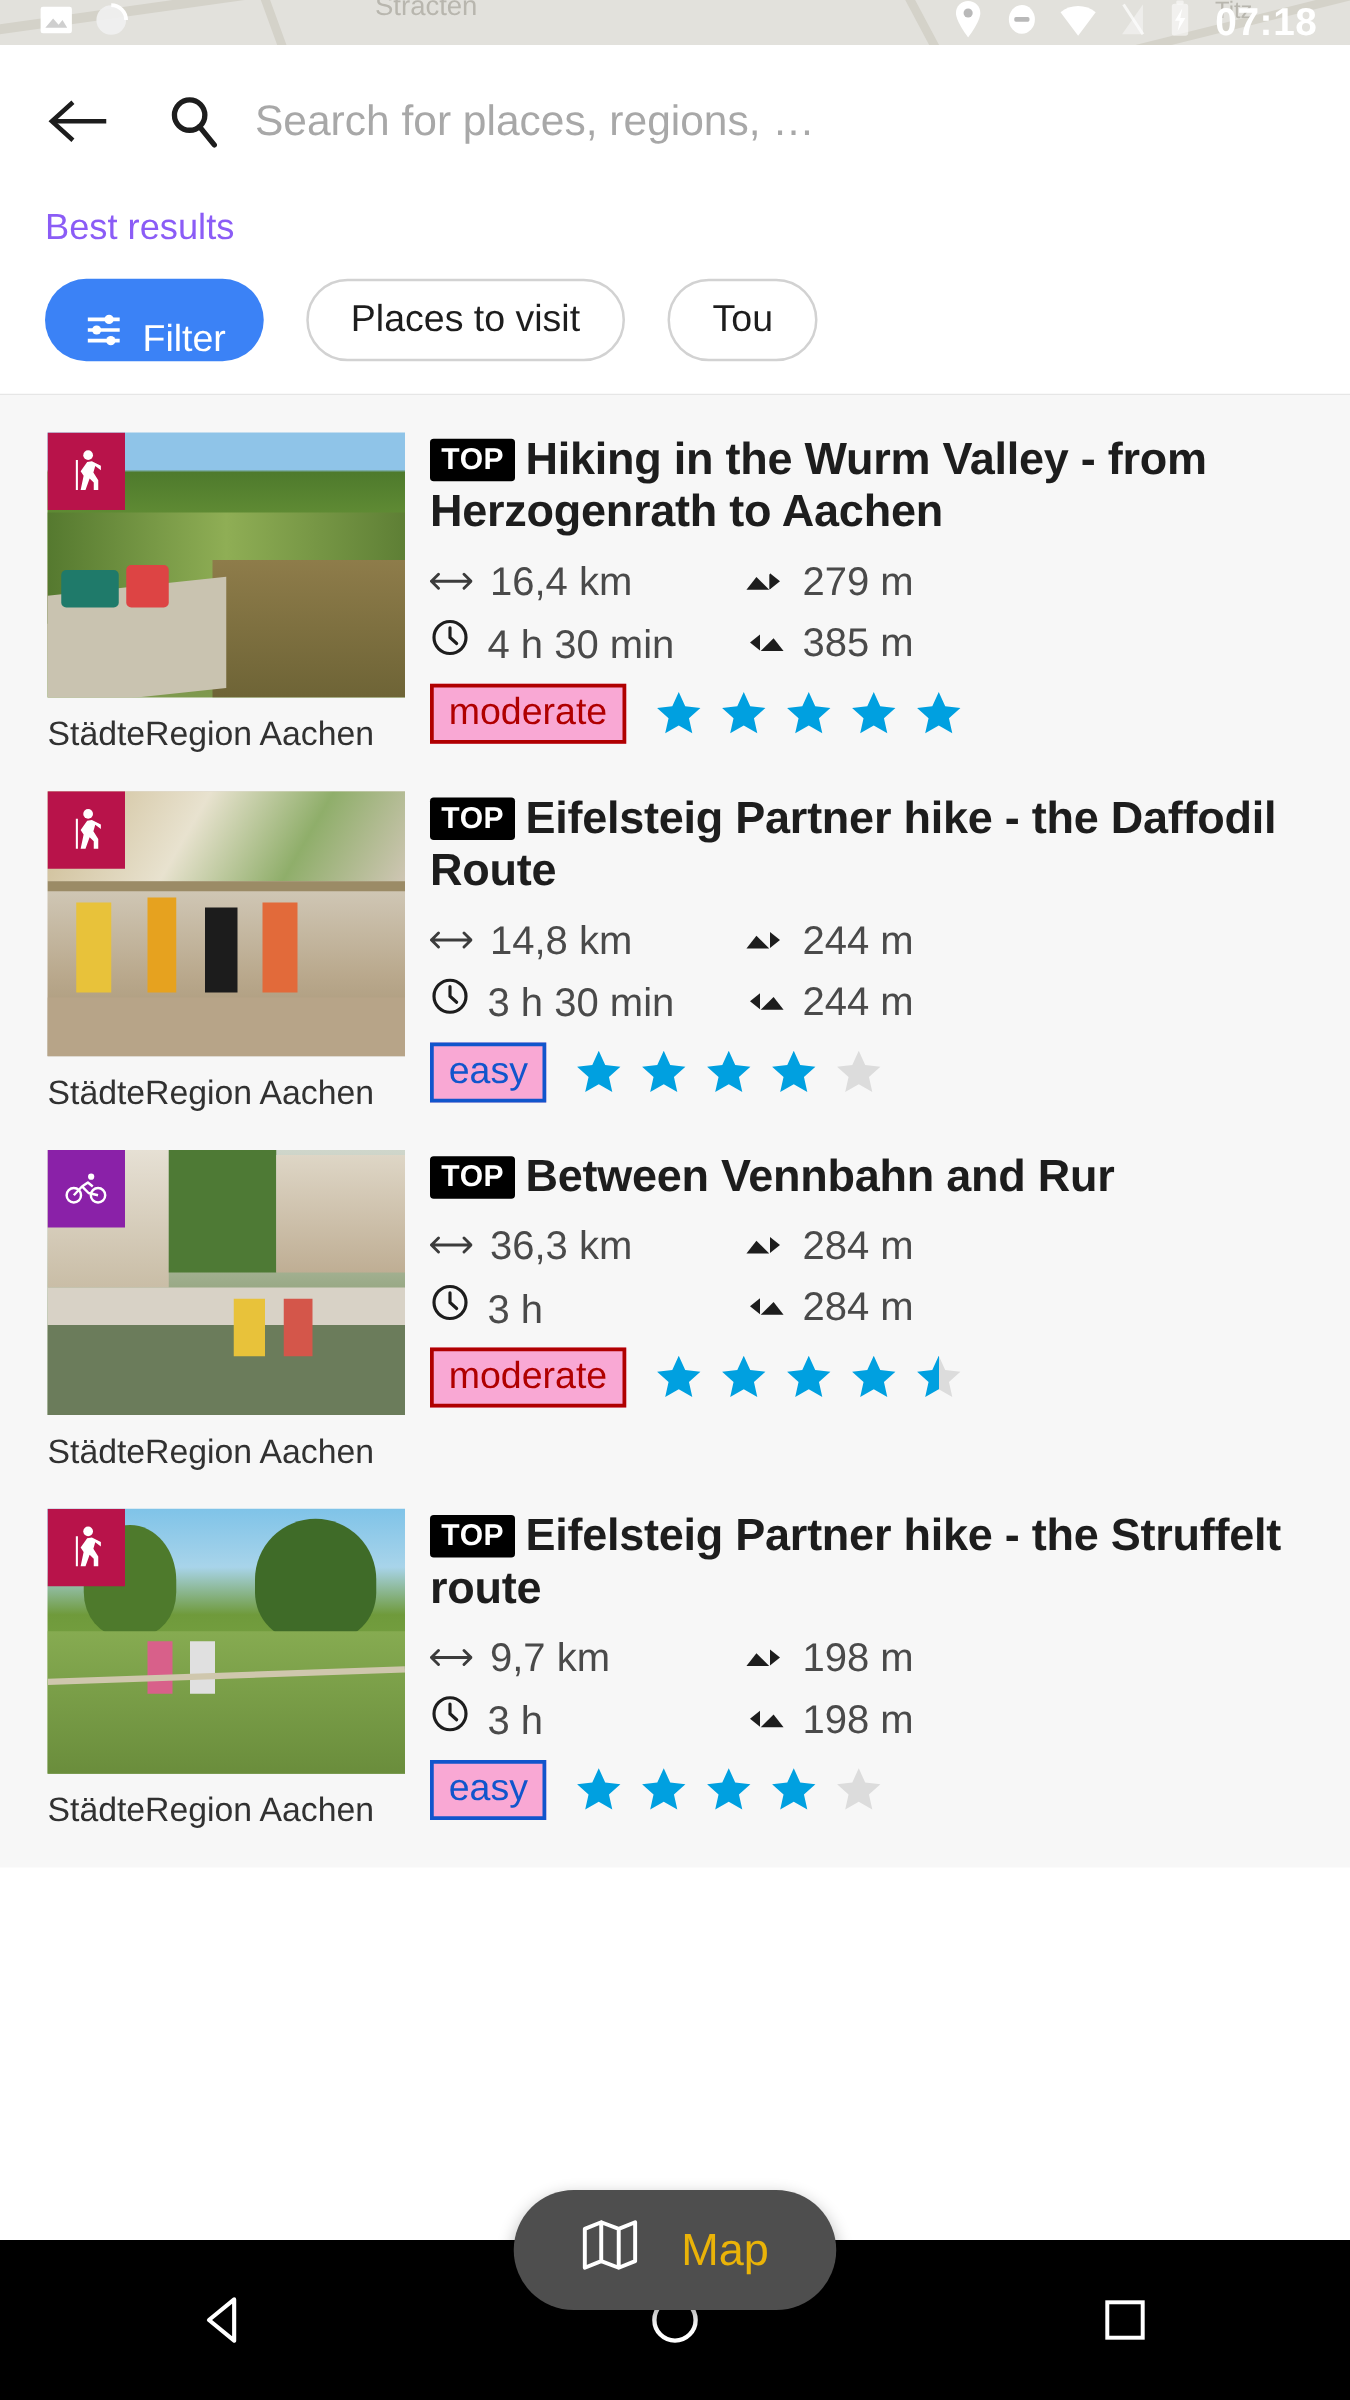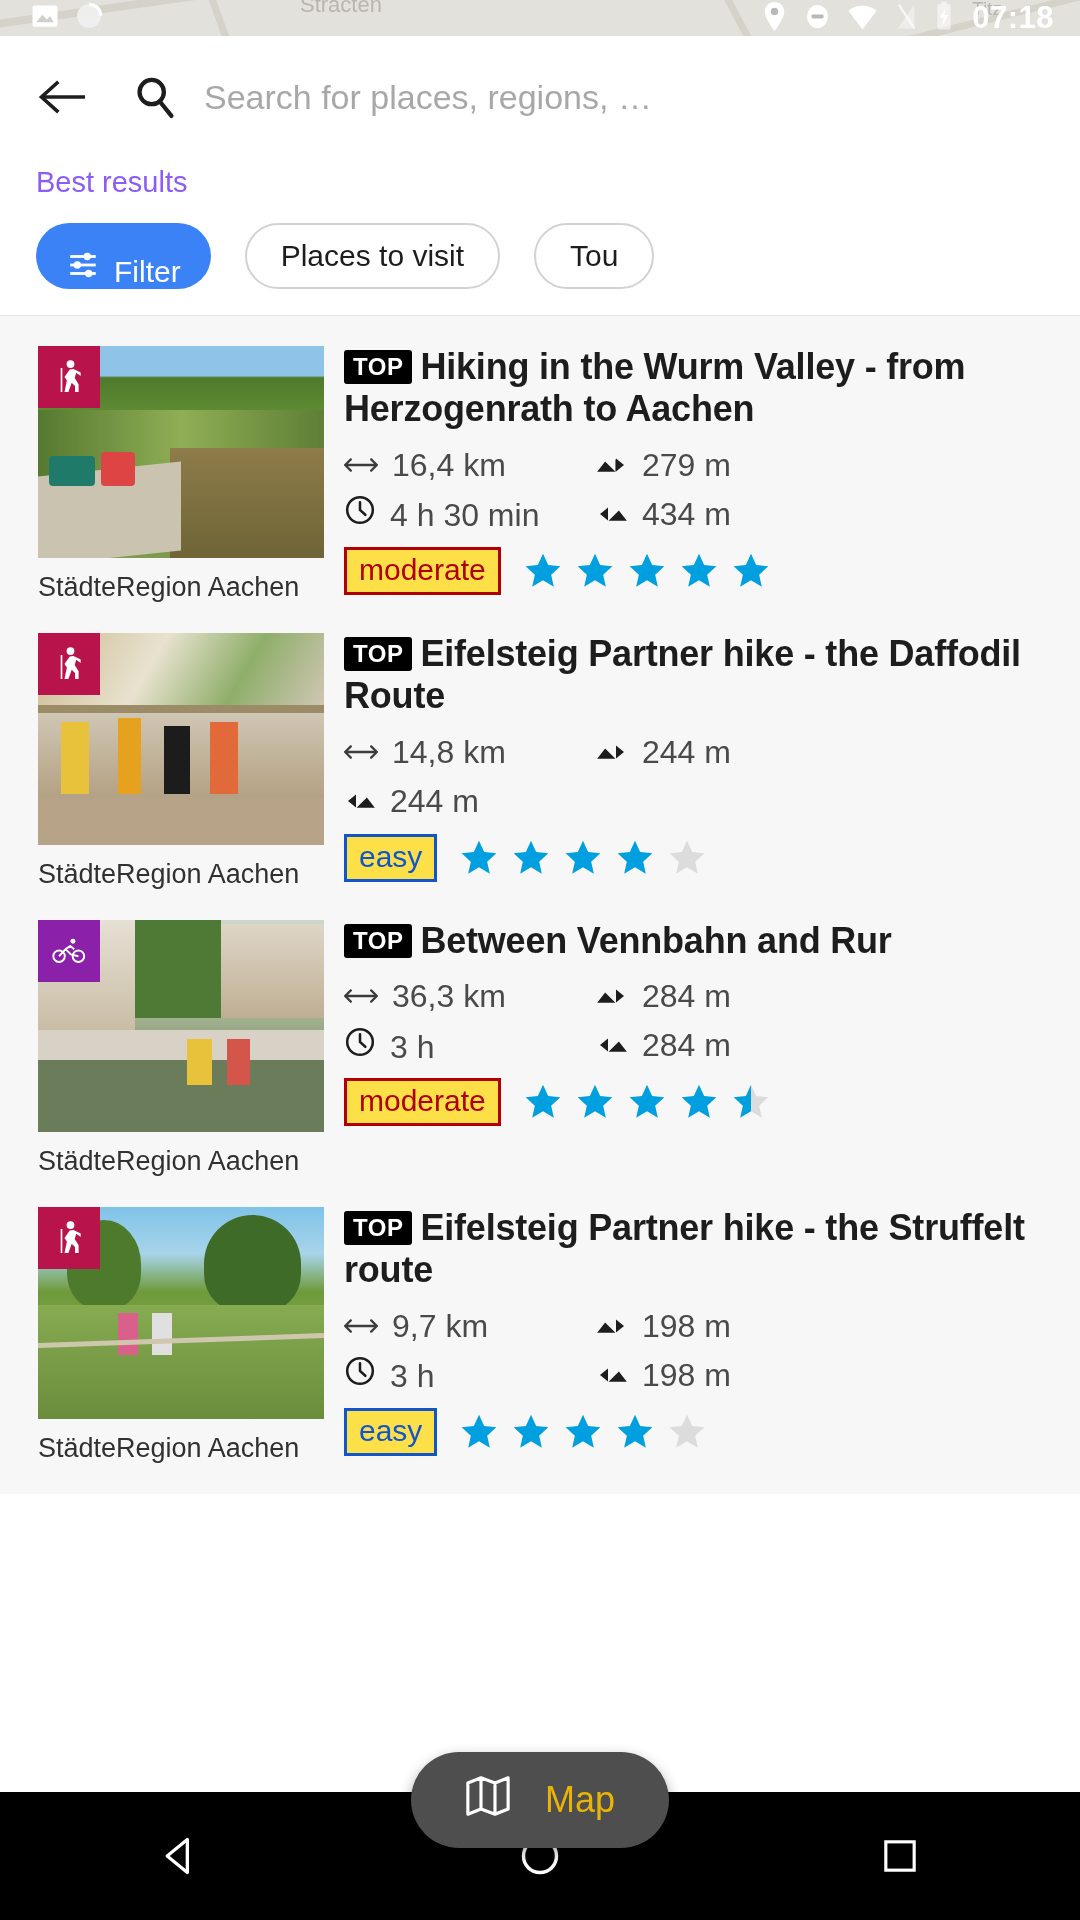--- a/index.html
+++ b/index.html
@@ -94,21 +94,21 @@
     display: inline-block; background: #000; color: #fff; font-size: 24px;
     font-weight: bold; padding: 3px 9px; border-radius: 3px;
     vertical-align: 4px; margin-right: 8px; letter-spacing: 0.5px;
   }
   .stats { margin-top: 10px; }
   .stat-row { display: flex; align-items: center; height: 49px; }
   .stat { display: flex; align-items: flex-end; gap: 14px; font-size: 32px; color: #4a4a4a; }
   .stat.left { width: 252px; flex: 0 0 252px; }
   .rating-row { display: flex; align-items: center; gap: 22px; margin-top: 8px; }
   .diff {
-    font-size: 30px; padding: 3px 12px 5px; border: 3px solid; background: #fde047;
+    font-size: 30px; padding: 3px 12px 5px; border: 3px solid; background: #f9a8d4;
   }
   .diff.moderate { color: #b00000; border-color: #b00000; }
   .diff.easy { color: #1155cc; border-color: #1155cc; }
   .stars { display: flex; gap: 12px; }
 
   
   .map-fab {
     position: absolute; left: 50%; transform: translateX(-50%);
     bottom: 72px; height: 96px; background: #4e4e4e; border-radius: 48px;
     display: flex; align-items: center; gap: 34px; padding: 0 54px;
@@ -291,21 +291,21 @@
               </span>
               <span>4 h 30 min</span>
             </div>
             <div class="stat">
               <span>
                 <svg width="32" height="22" viewBox="0 0 28 18">
                     <path d="M27 15H11l9-9z" fill="#1d1d1d"></path>
                     <path d="M10.5 14.6V3.4L3.5 9z" fill="#1d1d1d"></path>
                   </svg>
               </span>
-              <span>434 m</span>
+              <span>385 m</span>
             </div>
           </div>
           <div class="rating-row">
             <span class="diff moderate">moderate</span>
             <span class="stars">
               <svg width="40" height="40" viewBox="0 0 24 24">
                   <path d="M12 1.6l3.1 6.8 7.3.8-5.5 5 1.6 7.2L12 17.6 5.5 21.4 7.1 14.2l-5.5-5 7.3-.8z" fill="#00a0e0"></path>
                 </svg>
               <svg width="40" height="40" viewBox="0 0 24 24">
                   <path d="M12 1.6l3.1 6.8 7.3.8-5.5 5 1.6 7.2L12 17.6 5.5 21.4 7.1 14.2l-5.5-5 7.3-.8z" fill="#00a0e0"></path>
@@ -363,20 +363,29 @@
               <span>
                 <svg width="32" height="22" viewBox="0 0 28 18">
                     <path d="M1 15h16L8 6z" fill="#1d1d1d"></path>
                     <path d="M17.5 14.6V3.4l7 5.6z" fill="#1d1d1d"></path>
                   </svg>
               </span>
               <span>244 m</span>
             </div>
           </div>
           <div class="stat-row">
+            <div class="stat left">
+              <span>
+                <svg width="32" height="32" viewBox="0 0 24 24">
+                    <circle cx="12" cy="12" r="9.6" stroke="#1d1d1d" stroke-width="1.9" fill="none"></circle>
+                    <path d="M12 6.2V12l4 3.6" stroke="#1d1d1d" stroke-width="1.9" fill="none" stroke-linecap="round"></path>
+                  </svg>
+              </span>
+              <span>3 h 30 min</span>
+            </div>
             <div class="stat">
               <span>
                 <svg width="32" height="22" viewBox="0 0 28 18">
                     <path d="M27 15H11l9-9z" fill="#1d1d1d"></path>
                     <path d="M10.5 14.6V3.4L3.5 9z" fill="#1d1d1d"></path>
                   </svg>
               </span>
               <span>244 m</span>
             </div>
           </div>

